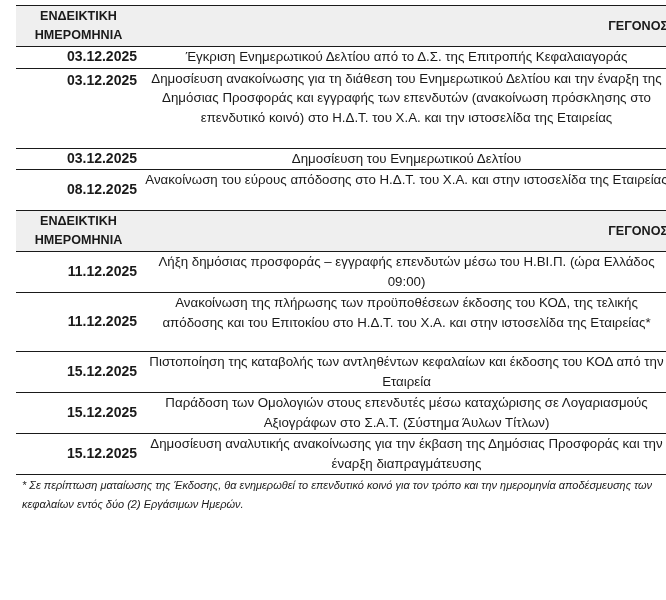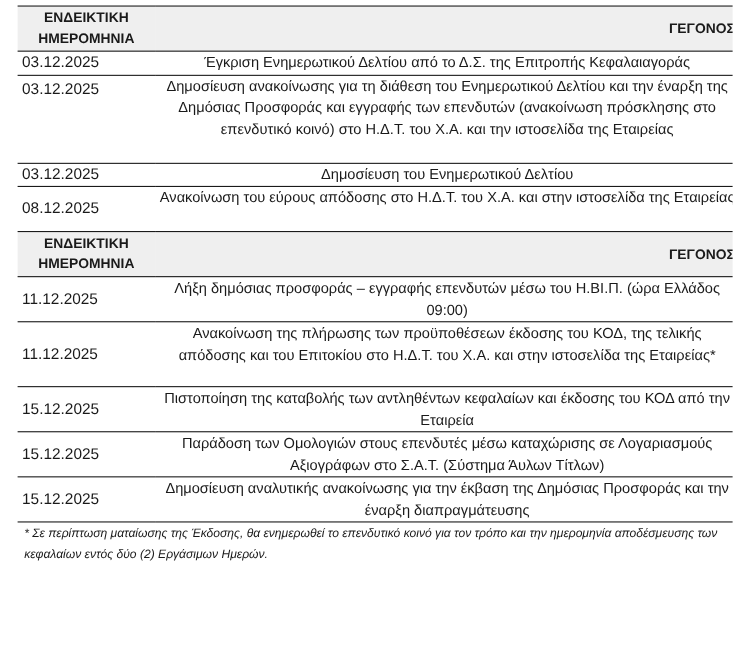--- a/index.html
+++ b/index.html
@@ -20,21 +20,21 @@
     padding: 1px 4px; line-height: 19px; vertical-align: middle;
     border-top: 1.5px solid #1a1a1a; border-bottom: 1.5px solid #1a1a1a;
   }
   table.sched th.h-date { text-align: center; }
   table.sched th.h-event { text-align: right; }
   table.sched td {
     border-bottom: 1.5px solid #1a1a1a; padding: 0 4px 1px 4px;
     vertical-align: top;
   }
   table.sched td.date {
-    text-align: left; vertical-align: middle; font-size: 14px;
+    text-align: right; vertical-align: middle; font-size: 14px; font-weight: bold;
   }
   table.sched td.event { text-align: center; }
   table.sched tr.last-of-part td { border-bottom: 4px double #1a1a1a; }
   .footnote {
     font-style: italic; font-size: 11px; line-height: 19px;
     padding: 1px 4px 0 6px; width: 650px;
   }
 </style>
 </head>
 <body>

